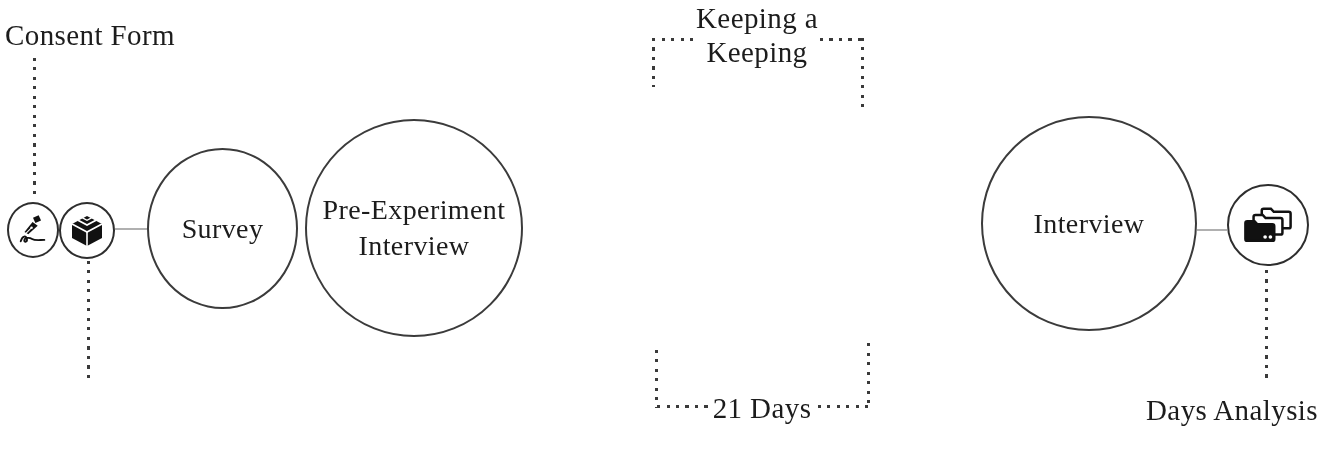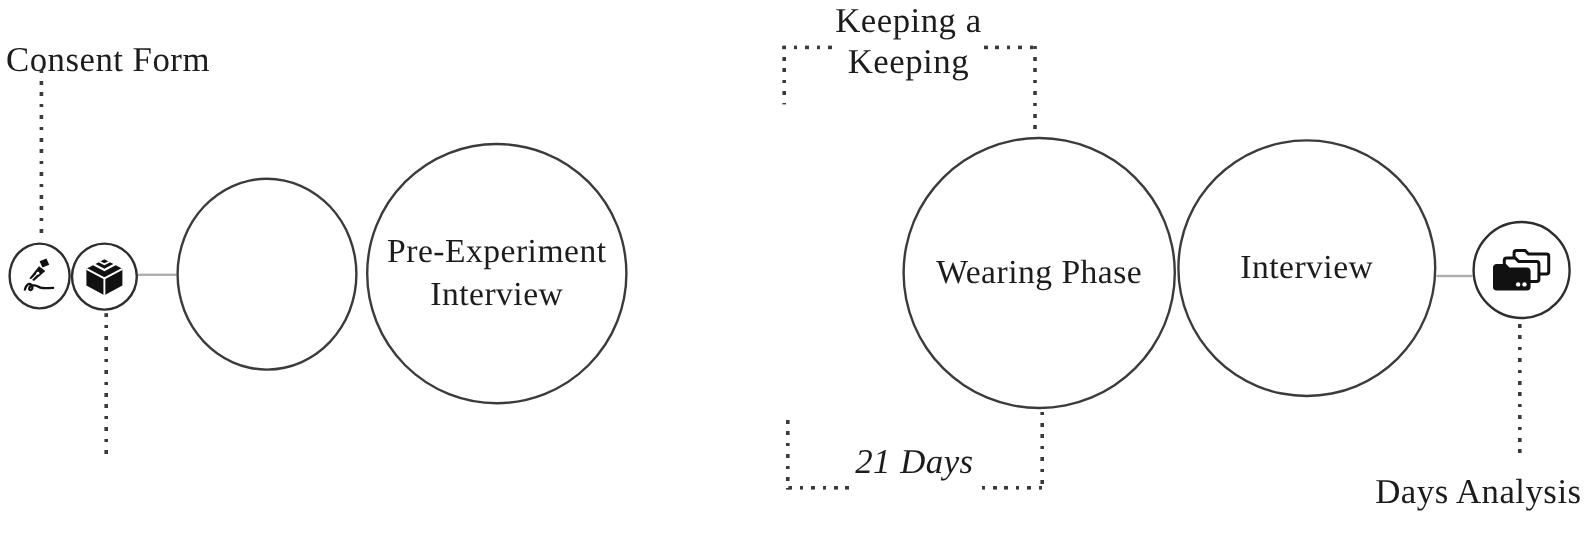--- a/index.html
+++ b/index.html
@@ -40,29 +40,29 @@
   
   .note{position:absolute;font-size:29px;letter-spacing:.4px;line-height:34px;}
   .note.center{text-align:center;}
   .note span{display:block;}
 </style>
 </head>
 <body>
 
 <div class="canvas">
 
-  <div class="note" style="left:5px;top:33px;">Consent Form</div>
+  <div class="note" style="left:5px;top:18px;">Consent Form</div>
 
 
   <div class="note center" style="left:657px;top:1px;width:200px;">
     <span>Keeping a</span>
     <span>Keeping</span>
   </div>
 
-  <div class="note center" style="left:692px;top:368px;width:140px;font-style:italic;">21 Days</div>
+  <div class="note center" style="left:692px;top:391px;width:140px;">21 Days</div>
 
   <div class="note center" style="left:1142px;top:393px;width:180px;">Days Analysis</div>
 
   <div class="dots-v" style="left:33px;top:58px;height:140px;"></div>
   <div class="dots-v" style="left:87px;top:261px;height:119px;"></div>
 
   <div class="dots-h" style="left:652px;top:38px;width:44px;"></div>
   <div class="dots-v" style="left:652px;top:38px;height:49px;"></div>
   <div class="dots-h" style="left:820px;top:38px;width:44px;"></div>
   <div class="dots-v" style="left:861px;top:38px;height:75px;"></div>
@@ -108,36 +108,32 @@
       <g transform="translate(1,14)">
         <path d="M1.5 4 Q1.5 2 3.5 2 L11 2 L14 5.2 L29.5 5.2 Q31.5 5.2 31.5 7.2 L31.5 20.5 Q31.5 22.5 29.5 22.5 L3.5 22.5 Q1.5 22.5 1.5 20.5 Z" fill="#111" stroke="#111" stroke-width="2.6"></path>
         <circle cx="22" cy="18.5" r="1.9" fill="#fff"></circle>
         <circle cx="27.5" cy="18.5" r="1.9" fill="#fff"></circle>
       </g>
     </svg>
   </div>
 
   <div class="stage-circle" style="left:147px;top:148px;width:151px;height:161px;">
     <div class="stage-label">
+      <span>Survey</span>
     </div>
   </div>
 
   <div class="stage-circle" style="left:305px;top:119px;width:218px;height:218px;">
     <div class="stage-label">
       <span>Pre-Experiment</span>
       <span>Interview</span>
     </div>
   </div>
 
 
-  <div class="stage-circle" style="left:752px;top:114px;width:228px;height:227px;">
-    <div class="stage-label">
-      <span>Wearing Phase</span>
-    </div>
-  </div>
 
   <div class="stage-circle" style="left:981px;top:116px;width:216px;height:215px;">
     <div class="stage-label">
       <span>Interview</span>
     </div>
   </div>
 
 </div>
 
 </body></html>

